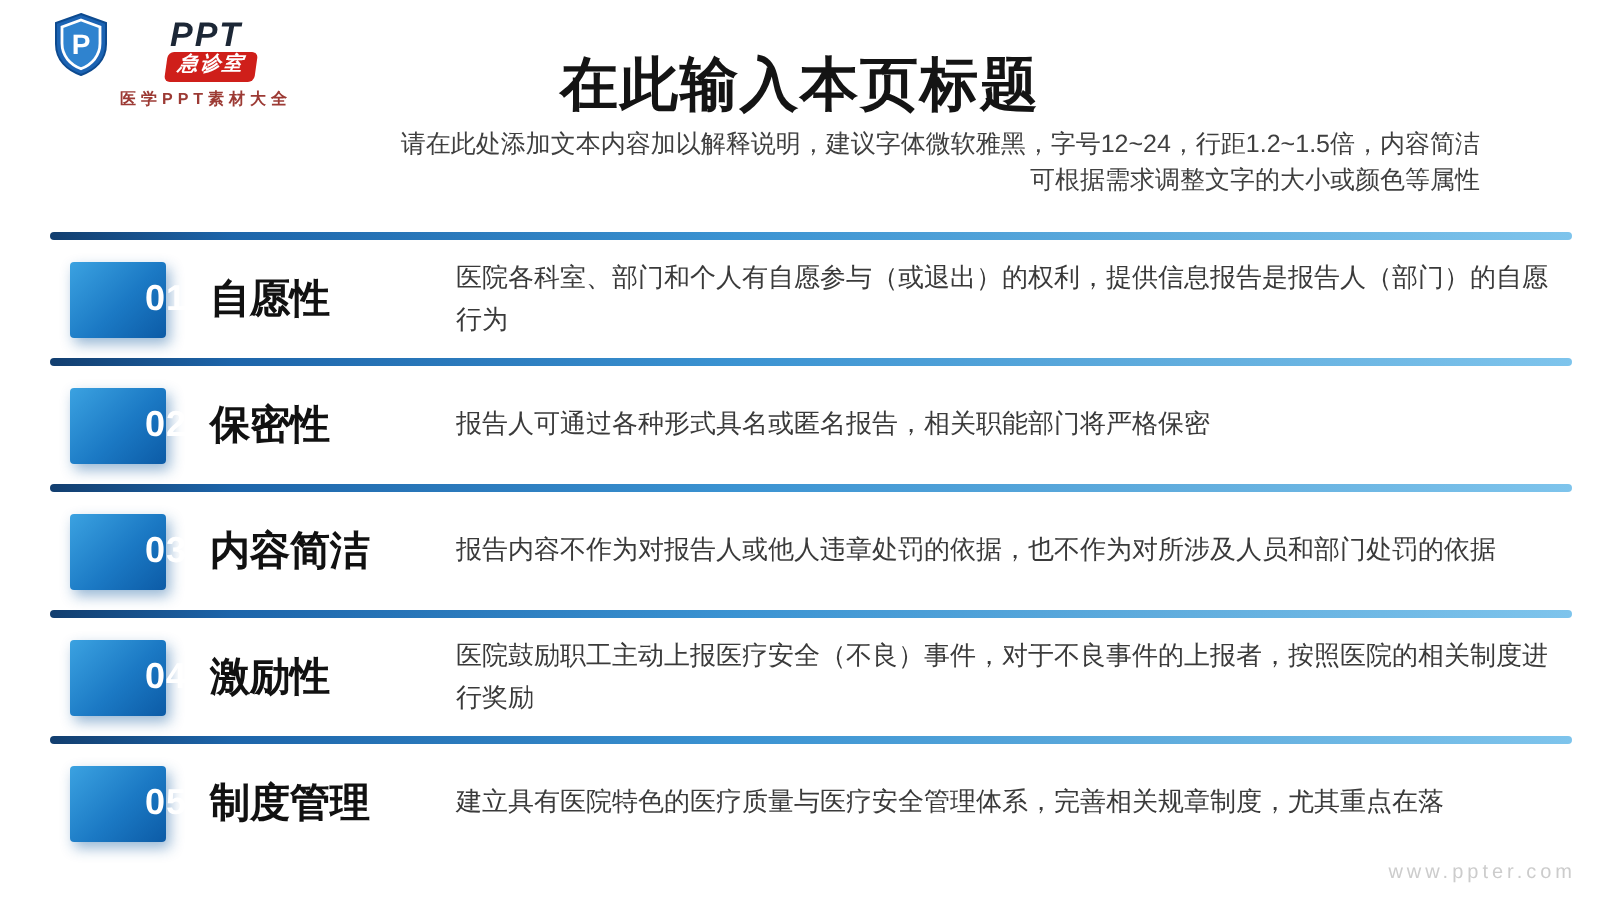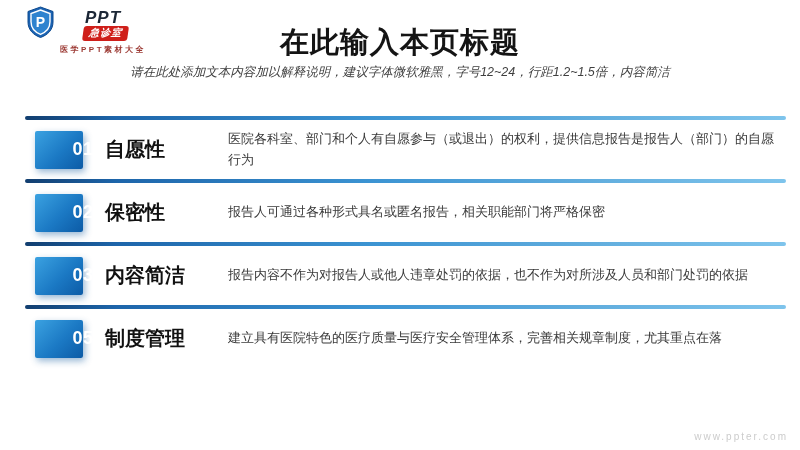--- a/index.html
+++ b/index.html
@@ -32,21 +32,21 @@
   }
 
   
   .page-title {
     position: absolute; top: 23px; left: 0; width: 100%;
     text-align: center; font-size: 29px; font-weight: bold; color: #141414;
     letter-spacing: 1px;
   }
   .subtitle {
     position: absolute; top: 63px; left: 60px; right: 60px;
-    text-align: center; font-size: 12.5px; color: #3f3f3f; line-height: 1.45; font-style: italic;
+    text-align: right; font-size: 12.5px; color: #3f3f3f; line-height: 1.45;
   }
 
   
   .principles-list { position: absolute; left: 25px; top: 116px; width: 761px; }
   .section-divider {
     height: 4px; width: 100%; border-radius: 2px;
     background: linear-gradient(90deg, #123e6f 0%, #1d65aa 12%, #3b93d2 45%, #62aede 75%, #7ec4ec 100%);
   }
   .item-row { height: 59px; display: flex; align-items: center; }
   .item-number-badge {
@@ -89,20 +89,21 @@
         <span class="logo-brand">PPT</span>
         <span class="logo-badge">急诊室</span>
       </div>
       <span class="logo-tagline">医学PPT素材大全</span>
     </div>
   </div>
 
   <div class="page-title">在此输入本页标题</div>
   <div class="subtitle">
     <div>请在此处添加文本内容加以解释说明，建议字体微软雅黑，字号12~24，行距1.2~1.5倍，内容简洁</div>
+    <div>可根据需求调整文字的大小或颜色等属性</div>
   </div>
 
   <div class="principles-list">
     <div>
       <div class="section-divider"></div>
       <div class="item-row">
         <div class="item-number-badge">01</div>
         <div class="item-label">自愿性</div>
         <div class="item-description">医院各科室、部门和个人有自愿参与（或退出）的权利，提供信息报告是报告人（部门）的自愿行为</div>
       </div>
@@ -119,20 +120,28 @@
 
     <div>
       <div class="section-divider"></div>
       <div class="item-row">
         <div class="item-number-badge">03</div>
         <div class="item-label">内容简洁</div>
         <div class="item-description">报告内容不作为对报告人或他人违章处罚的依据，也不作为对所涉及人员和部门处罚的依据</div>
       </div>
     </div>
 
+    <div>
+      <div class="section-divider"></div>
+      <div class="item-row">
+        <div class="item-number-badge">04</div>
+        <div class="item-label">激励性</div>
+        <div class="item-description">医院鼓励职工主动上报医疗安全（不良）事件，对于不良事件的上报者，按照医院的相关制度进行奖励</div>
+      </div>
+    </div>
 
     <div>
       <div class="section-divider"></div>
       <div class="item-row">
         <div class="item-number-badge">05</div>
         <div class="item-label">制度管理</div>
         <div class="item-description">建立具有医院特色的医疗质量与医疗安全管理体系，完善相关规章制度，尤其重点在落</div>
       </div>
     </div>
   </div>

